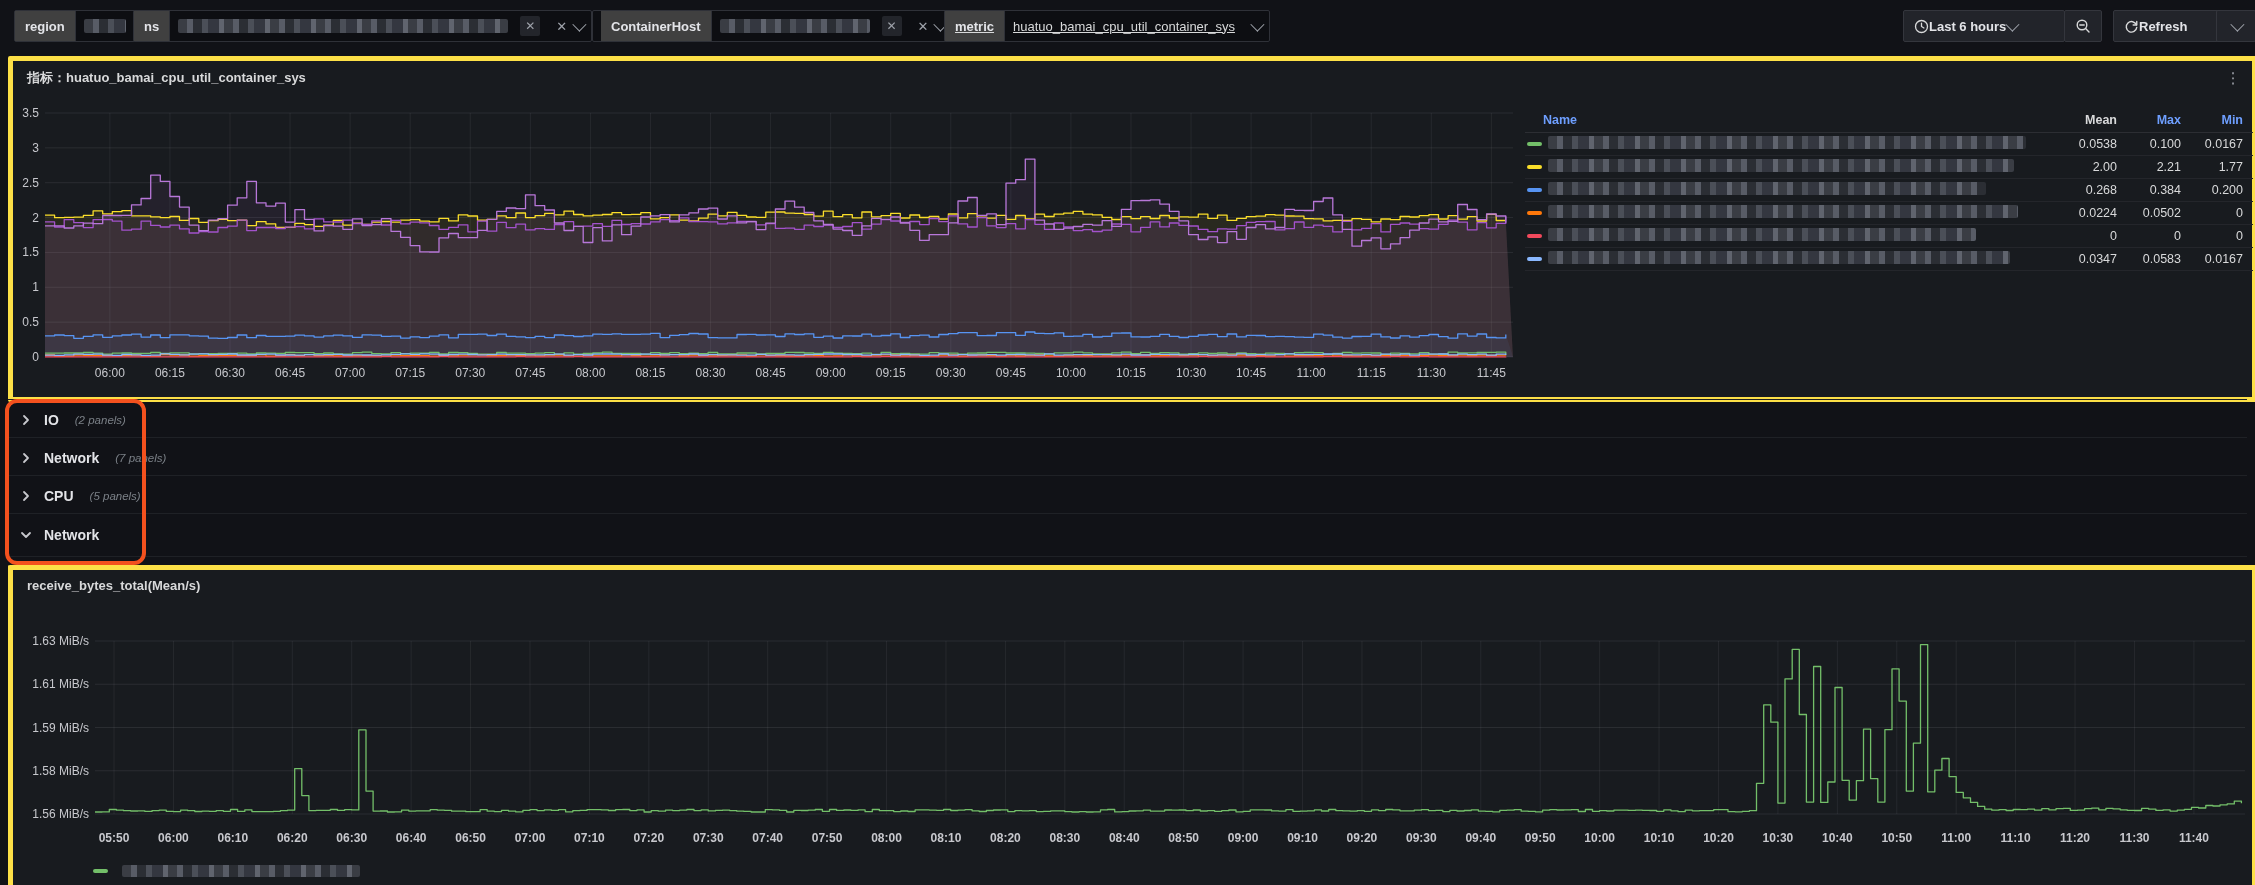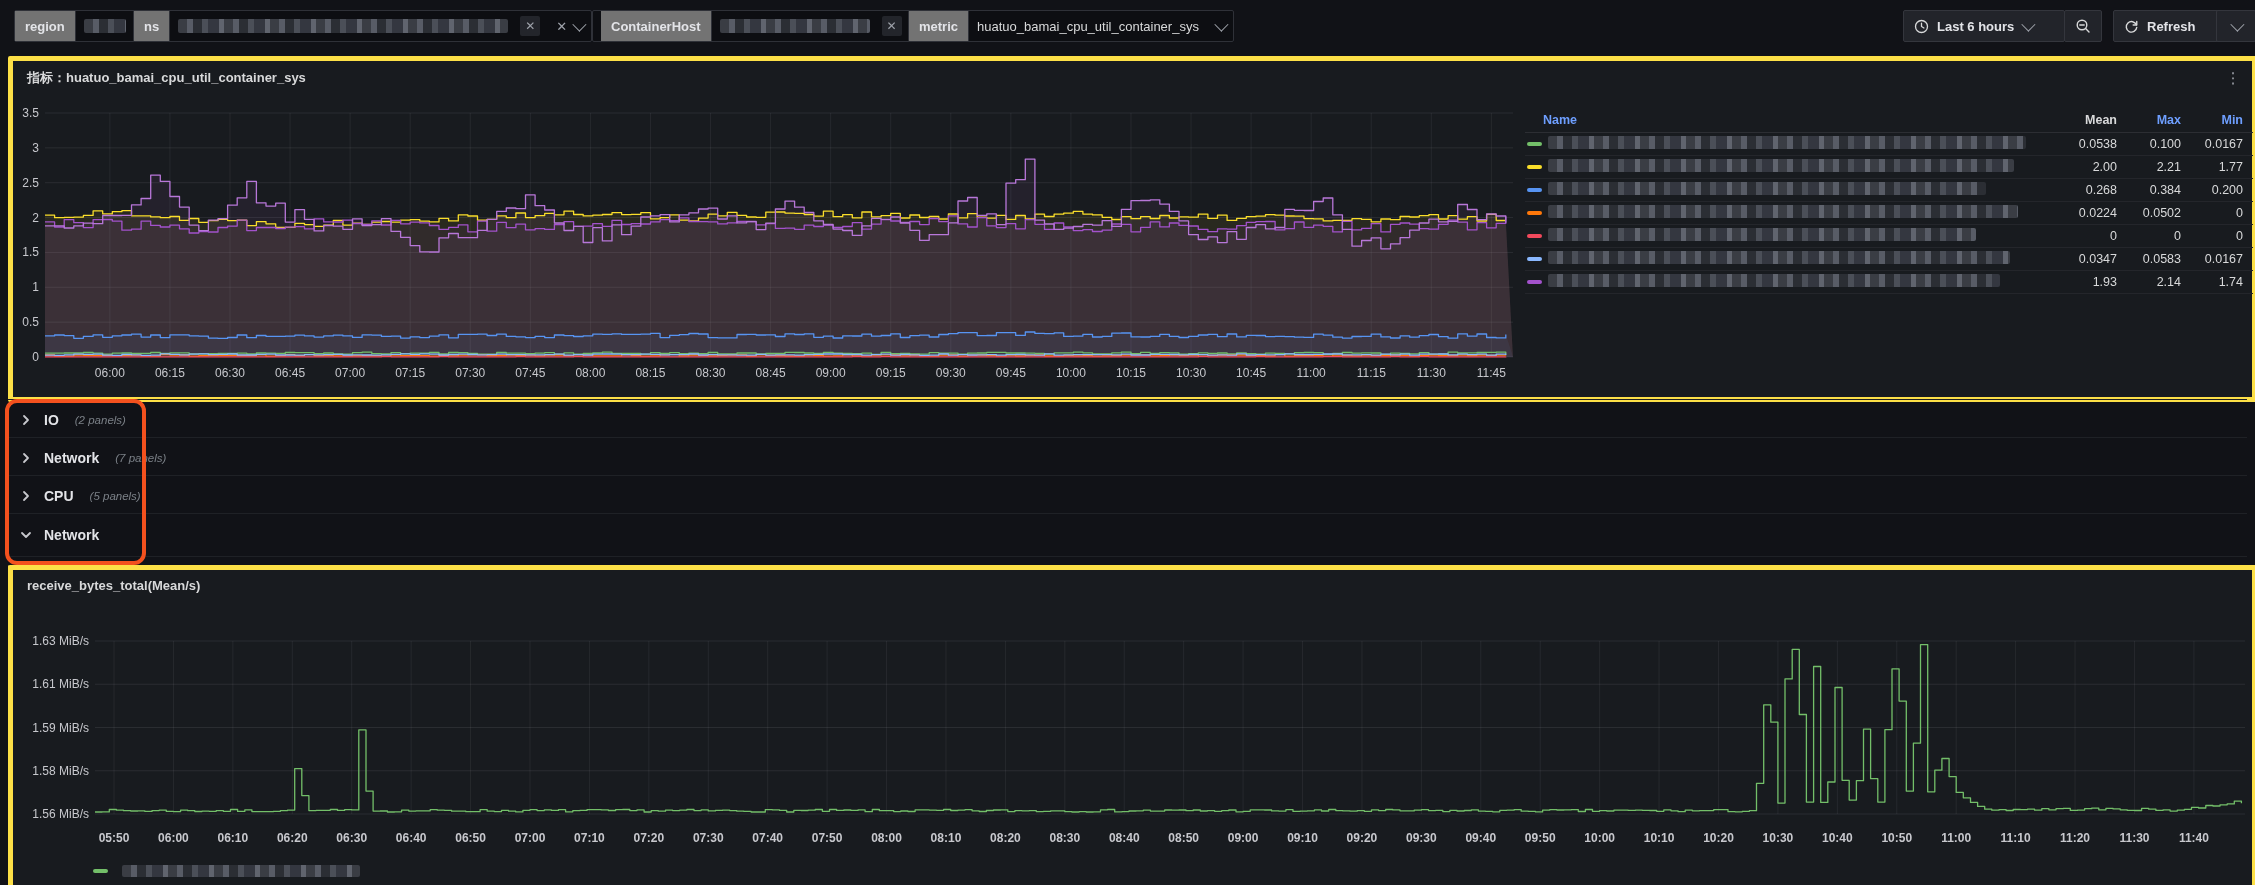--- a/index.html
+++ b/index.html
@@ -1,31 +1,31 @@
 <!DOCTYPE html>
 <html><head>
 <meta charset="utf-8">
 <style>
   html,body{margin:0;padding:0;background:#111217;width:2255px;height:885px;overflow:hidden;
     font-family:"Liberation Sans",sans-serif;color:#d8d9da;-webkit-font-smoothing:antialiased;}
   .abs{position:absolute;}
   
   #topbar{position:absolute;left:0;top:0;width:2255px;height:48px;background:#111217;}
   .chip{position:absolute;top:10px;height:30px;display:flex;align-items:stretch;border:1px solid #2f3138;border-radius:2px;background:#0d0e12;font-size:13px;}
-  .chip .lab{display:flex;align-items:center;padding:0 10px;background:#737373;color:#e3e4e8;font-weight:700;border-right:1px solid #2f3138;white-space:nowrap;}
+  .chip .lab{display:flex;align-items:center;padding:0 10px;background:#404040;color:#e3e4e8;font-weight:700;border-right:1px solid #2f3138;white-space:nowrap;}
   .chip .val{display:flex;align-items:center;gap:8px;padding:0 8px;}
   .chip .xbtn{display:flex;align-items:center;justify-content:center;width:20px;height:20px;margin-left:4px;color:#9fa3ab;background:#23252b;border-radius:2px;font-size:12px;cursor:pointer;}
   .chip .tail{display:flex;align-items:center;gap:6px;padding:0 8px;color:#9fa3ab;}
   .mosaic{display:inline-block;height:14px;border-radius:2px;
     background-image:
       repeating-linear-gradient(90deg,#3a3d44 0 9px,#585c66 9px 15px,#2b2e34 15px 24px,#4b4f58 24px 30px,#343740 30px 41px,#60646e 41px 46px),
       repeating-linear-gradient(0deg,rgba(255,255,255,.12) 0 4px,rgba(0,0,0,.28) 4px 8px,rgba(255,255,255,.06) 8px 13px);
   }
   .chev{width:9px;height:9px;border-right:1.6px solid #9fa3ab;border-bottom:1.6px solid #9fa3ab;transform:rotate(45deg) translateY(-2px);display:inline-block;}
-  .tbtn{position:absolute;top:10px;height:30px;display:flex;align-items:center;gap:8px;background:#22242a;border:1px solid #34363d;border-radius:2px;color:#e3e4e8;font-size:13px;font-weight:600;padding:0 10px;cursor:pointer;}
+  .tbtn{position:absolute;top:10px;height:30px;display:flex;align-items:center;background:#22242a;border:1px solid #34363d;border-radius:2px;color:#e3e4e8;font-size:13px;font-weight:600;padding:0 10px;cursor:pointer;}
   .tbtn svg{display:block;}
   
   .panel{position:absolute;background:#181b1f;border:5px solid #fde047;border-radius:2px;}
   .ptitle{position:absolute;left:14px;top:8px;font-size:13px;font-weight:600;color:#d8d9da;white-space:nowrap;}
   .kebab{position:absolute;right:8px;top:6px;width:22px;height:22px;color:#9fa3ab;font-size:15px;line-height:22px;text-align:center;border-radius:2px;cursor:pointer;}
   svg text{font-family:"Liberation Sans",sans-serif;}
   
   #legend{position:absolute;left:1512px;top:48px;width:728px;font-size:12.5px;}
   .lhead{display:flex;color:#6e9fff;font-weight:700;padding:4px 10px 5px 18px;border-bottom:1px solid #2c2e33;cursor:pointer;}
   .lhead .c1{flex:1;text-align:left;}
@@ -72,21 +72,21 @@
     <span class="lab">ContainerHost</span>
     <span class="val">
       <span class="mosaic" style="width:150px;"></span>
       <span class="xbtn">✕</span>
     </span>
     <span class="tail">
       <span style="font-size:13px;">✕</span>
       <span class="chev"></span>
     </span>
   </div>
-  <div class="chip" style="left:908px;">
+  <div class="chip" style="left:944px;text-decoration:underline;">
     <span class="lab">metric</span>
     <span class="val" style="color:#d8d9da;">huatuo_bamai_cpu_util_container_sys</span>
     <span class="tail">
         <span class="chev"></span>
       </span>
   </div>
 
   <div class="tbtn" style="left:1903px;width:140px;">
     <svg width="15" height="15" viewBox="0 0 16 16">
       <circle cx="8" cy="8" r="6.4" fill="none" stroke="#d8d9da" stroke-width="1.4"></circle>
@@ -245,27 +245,20 @@
           <span class="cv">0</span>
           <span class="cv2">0</span>
           <span class="cv3">0</span>
         </div>
         <div class="lrow">
           <span class="dash" style="background:#8AB8FF"></span>
           <span class="lname"><span class="mosaic" style="width:462px;height:13px;"></span></span>
           <span class="cv">0.0347</span>
           <span class="cv2">0.0583</span>
           <span class="cv3">0.0167</span>
-        </div>
-        <div class="lrow">
-          <span class="dash" style="background:#A352CC"></span>
-          <span class="lname"><span class="mosaic" style="width:452px;height:13px;"></span></span>
-          <span class="cv">1.93</span>
-          <span class="cv2">2.14</span>
-          <span class="cv3">1.74</span>
         </div>
       </div>
   </div>
 </div>
 
 <div class="rowitem" style="top:399px;">
   <svg class="rchev" width="12" height="12" viewBox="0 0 12 12">
       <path d="M4 2l4 4-4 4" fill="none" stroke="#c7c8cd" stroke-width="1.8" stroke-linecap="round" stroke-linejoin="round"></path>
     </svg>
   <span class="rlabel">IO</span>

